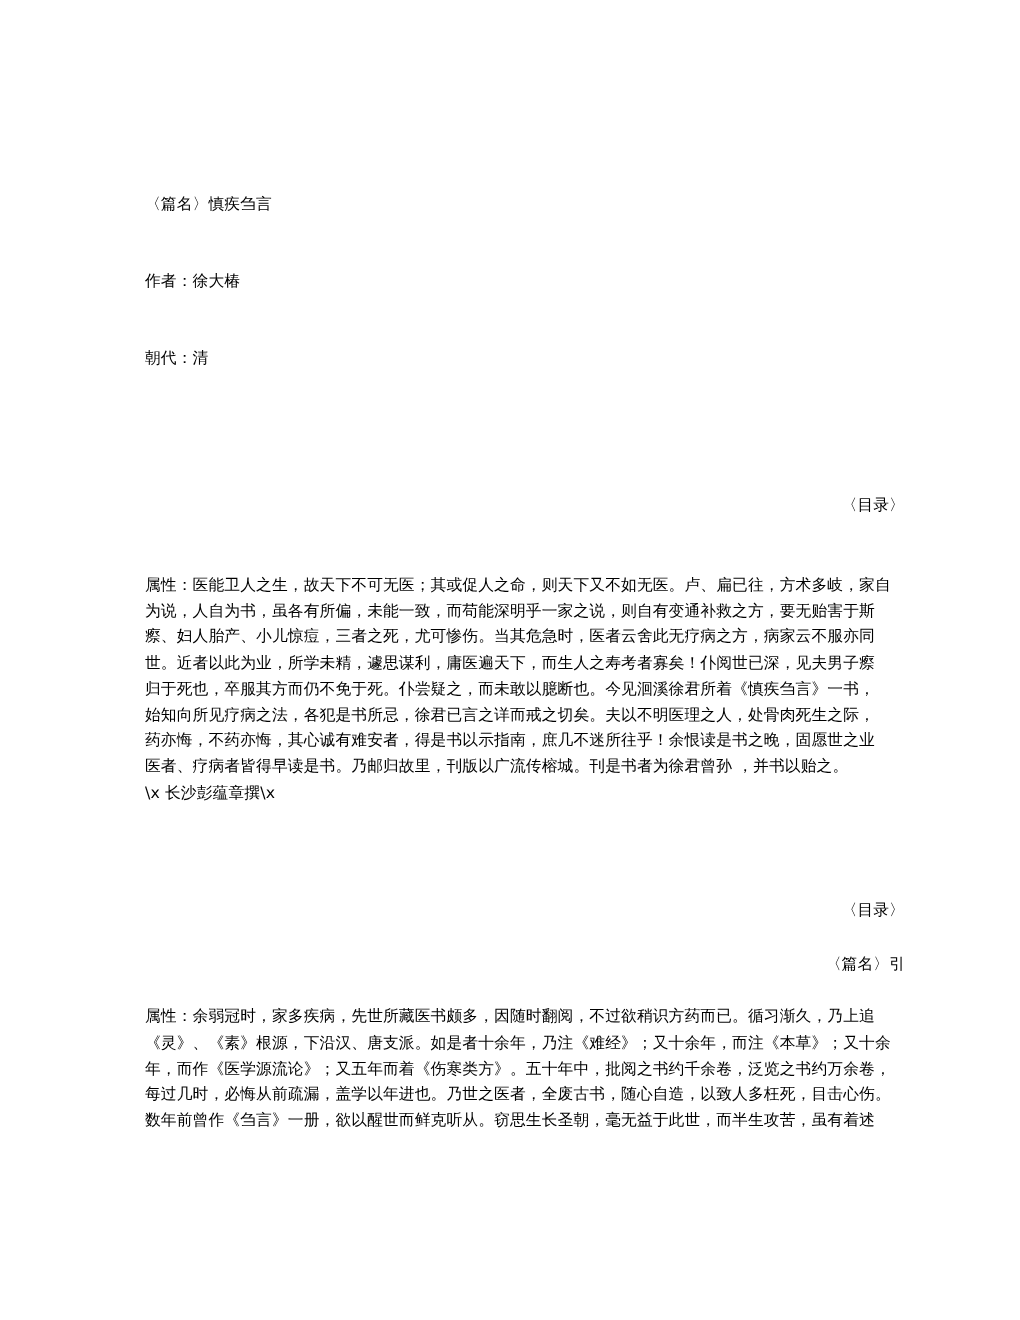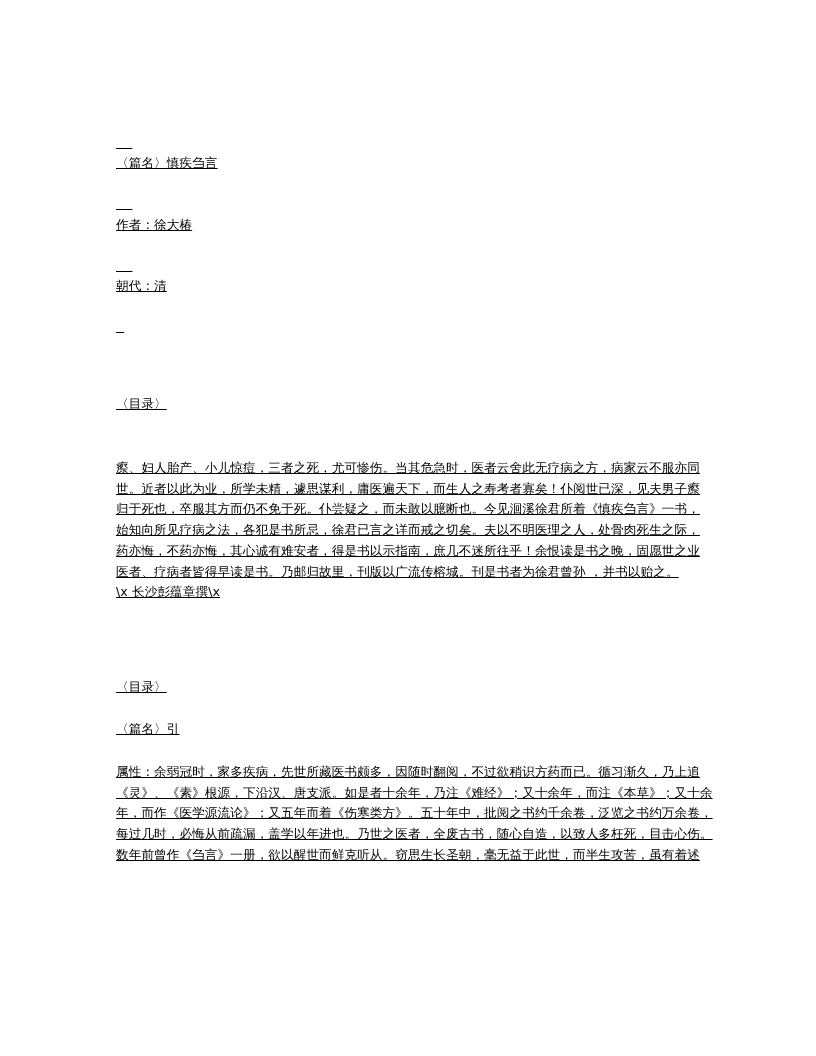--- a/index.html
+++ b/index.html
@@ -13,40 +13,40 @@
     font-family: "DejaVu Sans", "Liberation Sans", sans-serif;
     color: #000000;
     overflow: hidden;
   }
   .page {
     position: relative;
     width: 816px;
     height: 1056px;
     box-sizing: border-box;
     padding: 112px 92px 0 116px;
-    text-decoration: underline;
   }
   .block {
     margin: 0;
     font-size: 12.6px;
     line-height: 20.5px;
     letter-spacing: 0.1px;
     text-align: left;
     white-space: pre-wrap;
     word-break: break-all;
   }
   .meta-block .line {
     display: block;
   }
   .gap-lg { height: 56px; }
   .gap-md { height: 22px; }
   .gap-section { height: 74px; }
   .tag {
     font-size: 12.6px;
     line-height: 20.5px;
+    text-align: right;
   }
   .para {
     font-size: 12.6px;
     line-height: 20.7px;
   }
 </style>
 </head>
 <body>
 
 <div class="page">
@@ -56,20 +56,22 @@
     <span class="line">作者：徐大椿</span>
     <span class="line">朝代：清</span>
   </div>
 
   <div class="gap-lg"></div>
 
   <div class="block tag">〈目录〉</div>
   <div class="gap-md"></div>
   <div class="gap-md"></div>
 
+  <div class="block para">属性：医能卫人之生，故天下不可无医；其或促人之命，则天下又不如无医。卢、扁已往，方术多岐，家自</div>
+  <div class="block para">为说，人自为书，虽各有所偏，未能一致，而苟能深明乎一家之说，则自有变通补救之方，要无贻害于斯</div>
   <div class="block para">瘵、妇人胎产、小儿惊痘，三者之死，尤可惨伤。当其危急时，医者云舍此无疗病之方，病家云不服亦同</div>
   <div class="block para">世。近者以此为业，所学未精，遽思谋利，庸医遍天下，而生人之寿考者寡矣！仆阅世已深，见夫男子瘵</div>
   <div class="block para">归于死也，卒服其方而仍不免于死。仆尝疑之，而未敢以臆断也。今见洄溪徐君所着《慎疾刍言》一书，</div>
   <div class="block para">始知向所见疗病之法，各犯是书所忌，徐君已言之详而戒之切矣。夫以不明医理之人，处骨肉死生之际，</div>
   <div class="block para">药亦悔，不药亦悔，其心诚有难安者，得是书以示指南，庶几不迷所往乎！余恨读是书之晚，固愿世之业</div>
   <div class="block para">医者、疗病者皆得早读是书。乃邮归故里，刊版以广流传榕城。刊是书者为徐君曾孙 ，并书以贻之。</div>
   <div class="block para">\x 长沙彭蕴章撰\x</div>
 
   <div class="gap-section"></div>
 

